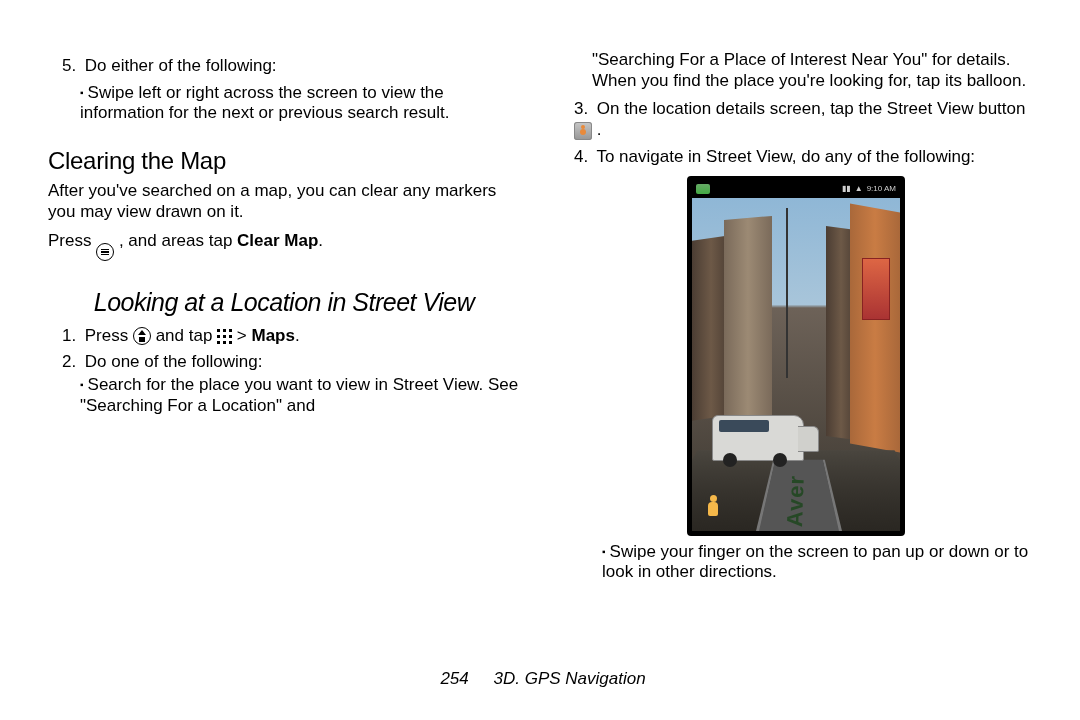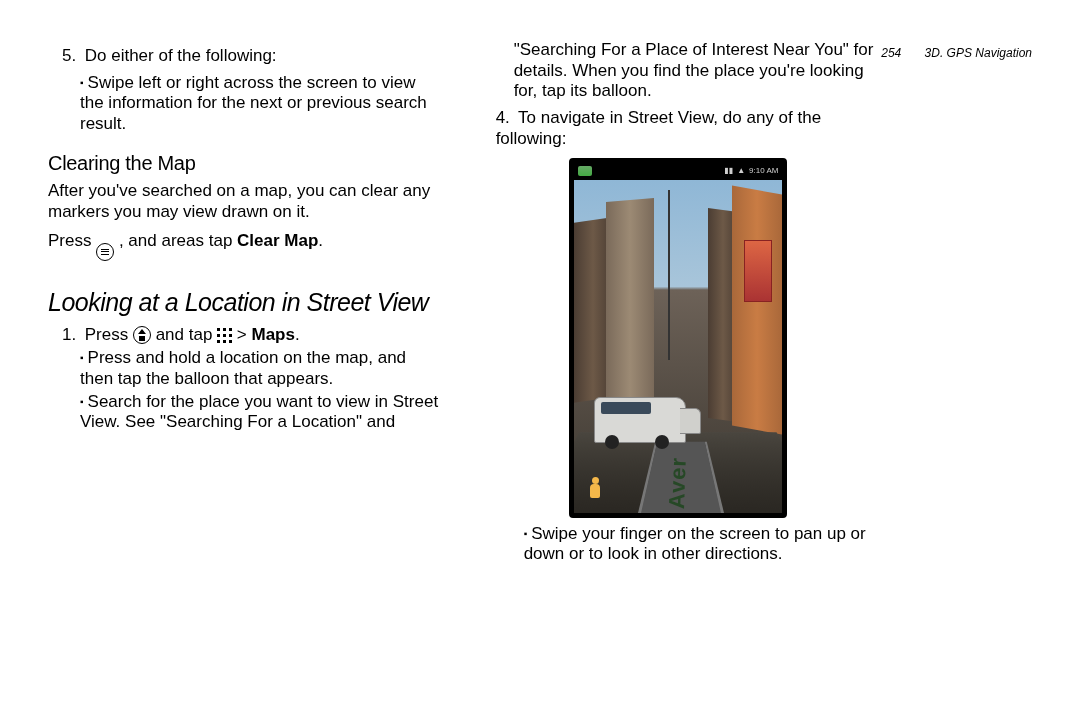--- a/index.html
+++ b/index.html
@@ -10,23 +10,23 @@
     background: #fff;
     font-family: Arial, Helvetica, sans-serif;
     color: #000;
     font-size: 17px;
     line-height: 1.22;
   }
   .page {
     box-sizing: border-box;
     width: 1080px;
     height: 720px;
-    padding: 40px 48px 30px 48px;
-    display: flex;
-    flex-direction: row;
+    padding: 50px 48px 30px 48px;
+    display: flex;
+    flex-direction: column;
   }
   .columns {
     flex: 1;
     display: flex;
     gap: 40px;
   }
   .col {
     flex: 1;
     min-width: 0;
   }
@@ -51,38 +51,40 @@
     margin-left: 42px;
   }
   .lvl1 {
     margin-left: 14px;
   }
   .lvl1-text {
     display: inline;
   }
   .h3 {
     font-family: Arial, Helvetica, sans-serif;
-    font-size: 20px;
-    margin-top: 16px;
+    font-size: 24px;
+    margin-top: 22px;
     margin-bottom: 6px;
     letter-spacing: -0.3px;
   }
   .h2 {
     font-family: Arial, Helvetica, sans-serif;
     font-style: italic;
     font-size: 25px;
     margin-top: 26px;
     margin-bottom: 8px;
     letter-spacing: -0.5px;
+    text-align: center;
   }
   .footer {
     font-style: italic;
-    font-size: 12px;
+    font-size: 17px;
     margin-top: 6px;
     padding-left: 6px;
+    text-align: center;
   }
   .footer .pn {
     font-style: italic;
     margin-right: 20px;
   }
   .bold { font-weight: bold; }
 
   
   .icon-circle {
     display: inline-flex;
@@ -304,29 +306,38 @@
         <span>Press </span>
         <span class="icon-circle">
           <span class="home"></span>
             <span class="home-base"></span>
         </span>
         <span> and tap </span>
         <span class="icon-menu-sq"></span>
         <span> &gt; </span><span class="bold">Maps</span><span>.</span>
       </div>
 
-      <div class="sub-bullet">Press and hold a location on the map, and then tap the balloon that appears.</div>
+      <div class="ol-item lvl1">
+        <span class="num">2.</span>
+        <span>Do one of the following:</span>
+      </div>
       <div class="sub-bullet" style="">Search for the place you want to view in Street View. See "Searching For a Location" and</div>
 
     </div>
 
     <div class="col">
 
       <div class="sub-indent" style="margin-left:32px">"Searching For a Place of Interest Near You" for details. When you find the place you're looking for, tap its balloon.</div>
 
+      <div class="ol-item lvl1" style="margin-top:8px">
+        <span class="num">3.</span>
+        <span>On the location details screen, tap the Street View button </span>
+        <span class="icon-svbtn"></span>
+        <span>.</span>
+      </div>
 
       <div class="ol-item lvl1">
         <span class="num">4.</span>
         <span>To navigate in Street View, do any of the following:</span>
       </div>
 
       <div class="phone">
         <div class="statusbar">
           <span class="left"></span>
           <span>▮▮</span>

